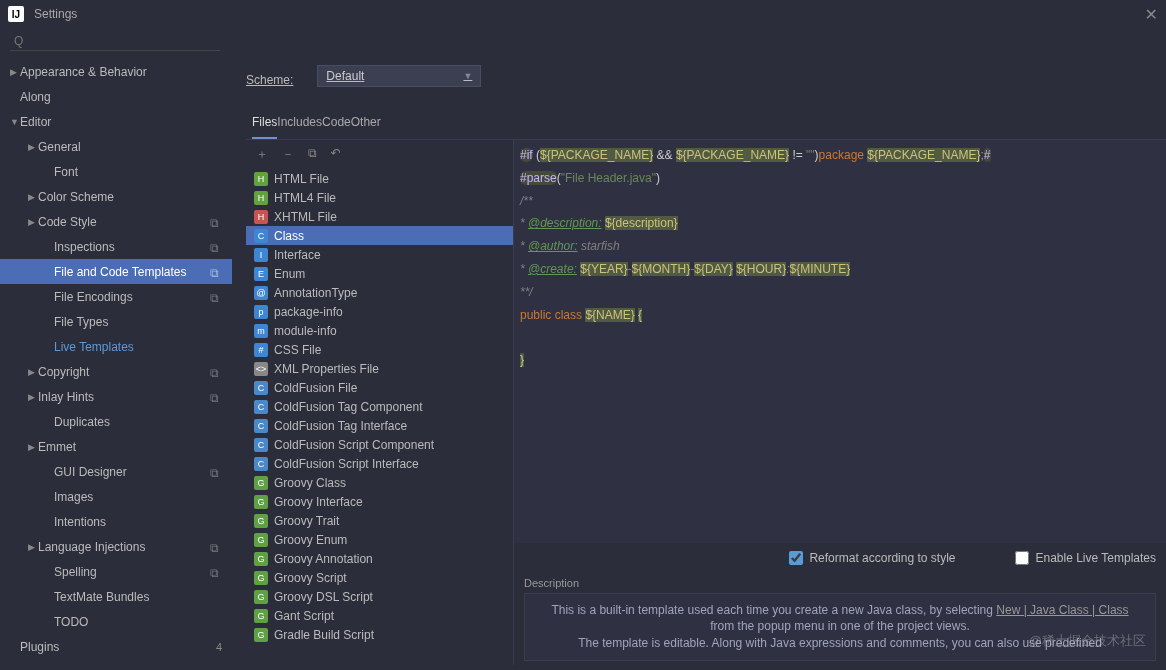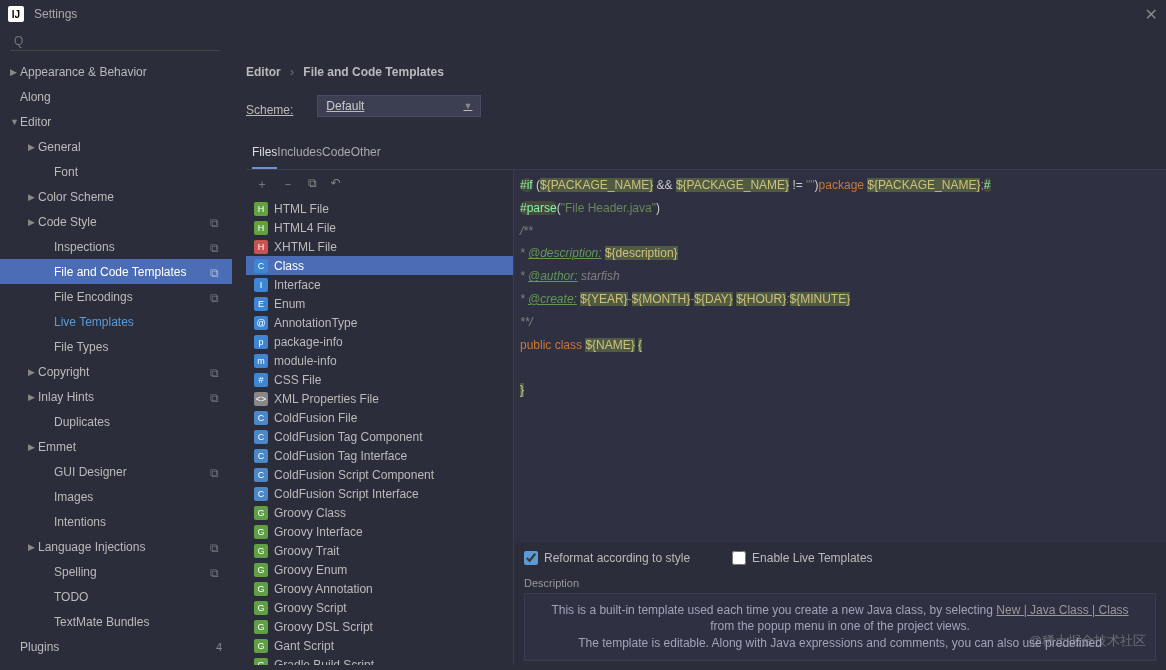--- a/index.html
+++ b/index.html
@@ -45,30 +45,30 @@
 .tpl-toolbar { display: flex; gap: 14px; padding: 6px 10px; color: #888; font-size: 13px; }
 .tpl-toolbar span { cursor: pointer; }
 .tpl-items { flex: 1; overflow-y: auto; }
 .tpl-item { display: flex; align-items: center; height: 19px; padding: 0 8px; color: #bbb; cursor: pointer; gap: 6px; white-space: nowrap; }
 .tpl-item.selected { background: #4a6db5; color: #fff; }
 .tpl-item .icon { width: 14px; height: 14px; display: inline-flex; align-items: center; justify-content: center; font-size: 9px; border-radius: 2px; flex-shrink: 0; }
 
 .editor { flex: 1; display: flex; flex-direction: column; }
 .code { flex: 1; background: #2f3142; padding: 4px 6px; font-family: "Consolas", monospace; font-size: 13px; color: #a9b7c6; overflow: auto; white-space: nowrap; line-height: 1.9; }
 .code .kw { color: #cc7832; }
-.code .mac { color: #86efac; background: #45493a; border-radius: 6px; }
+.code .mac { color: #c4b5fd; background: #45493a; border-radius: 6px; }
 .code .var { background: #515b44; color: #cec17a; }
 .code .comment { color: #808080; font-style: italic; }
 .code .tag { color: #629755; font-style: italic; text-decoration: underline; }
 .code .str { color: #6a8759; }
 .code .brace { background: #4a5a3a; color: #ccc69a; }
 .code .pink { color: #d67eaf; }
 .code .white { color: #ccc; }
 
-.checks { display: flex; gap: 42px; padding: 8px 10px; align-items: center; color: #bbb; }
+.checks { display: flex; gap: 60px; padding: 8px 10px; align-items: center; color: #bbb; justify-content: flex-end; }
 .checks label { display: flex; align-items: center; gap: 6px; }
 .checks input[type=checkbox] { width: 14px; height: 14px; accent-color: #5b9bd5; }
 
 .desc-label { padding: 4px 10px; color: #999; font-size: 11px; }
 .desc-box { margin: 0 10px 4px 10px; background: #2f3142; border: 1px solid #3a3d4e; padding: 8px; color: #a0a4b8; font-size: 11px; line-height: 1.4; text-align: center; }
 .desc-box u { color: #999; }
 
 .watermark { position: absolute; right: 20px; bottom: 20px; color: rgba(200,200,200,0.4); font-size: 13px; pointer-events:none; }
 
 ::-webkit-scrollbar { width: 8px; }
@@ -127,28 +127,28 @@
       <div class="side-item selected indent2">
         <span class="arrow"></span>
         <span class="lbl">File and Code Templates</span>
         <span class="copy-icon">⧉</span>
       </div>
       <div class="side-item indent2">
         <span class="arrow"></span>
         <span class="lbl">File Encodings</span>
         <span class="copy-icon">⧉</span>
       </div>
+      <div class="side-item indent2">
+        <span class="arrow"></span>
+        <span class="lbl">File Types</span>
+      </div>
       <div class="side-item active-link indent2">
         <span class="arrow"></span>
         <span class="lbl">Live Templates</span>
       </div>
-      <div class="side-item indent2">
-        <span class="arrow"></span>
-        <span class="lbl">File Types</span>
-      </div>
       <div class="side-item indent1">
         <span class="arrow">▶</span>
         <span class="lbl">Copyright</span>
         <span class="copy-icon">⧉</span>
       </div>
       <div class="side-item indent1">
         <span class="arrow">▶</span>
         <span class="lbl">Inlay Hints</span>
         <span class="copy-icon">⧉</span>
       </div>
@@ -178,39 +178,34 @@
         <span class="lbl">Language Injections</span>
         <span class="copy-icon">⧉</span>
       </div>
       <div class="side-item indent2">
         <span class="arrow"></span>
         <span class="lbl">Spelling</span>
         <span class="copy-icon">⧉</span>
       </div>
       <div class="side-item indent2">
         <span class="arrow"></span>
+        <span class="lbl">TextMate Bundles</span>
+      </div>
+      <div class="side-item indent2">
+        <span class="arrow"></span>
         <span class="lbl">TODO</span>
-      </div>
-      <div class="side-item indent2">
-        <span class="arrow"></span>
-        <span class="lbl">TextMate Bundles</span>
       </div>
       <div class="side-item bold">
         <span class="arrow"></span>
         <span class="lbl">Plugins</span>
         <span class="side-badge">4</span>
       </div>
     </div>
 
   <div class="content">
-    <div class="breadcrumb">
-      <span>Editor</span>
-      <span class="chev">›</span>
-      <span>File and Code Templates</span>
-    </div>
 
     <div class="scheme-row">
       <label>Scheme:</label>
       <div class="combo">
         <span>Default</span>
         <span class="caret">▼</span>
       </div>
     </div>
 
     <div class="tabs" id="tabs">

